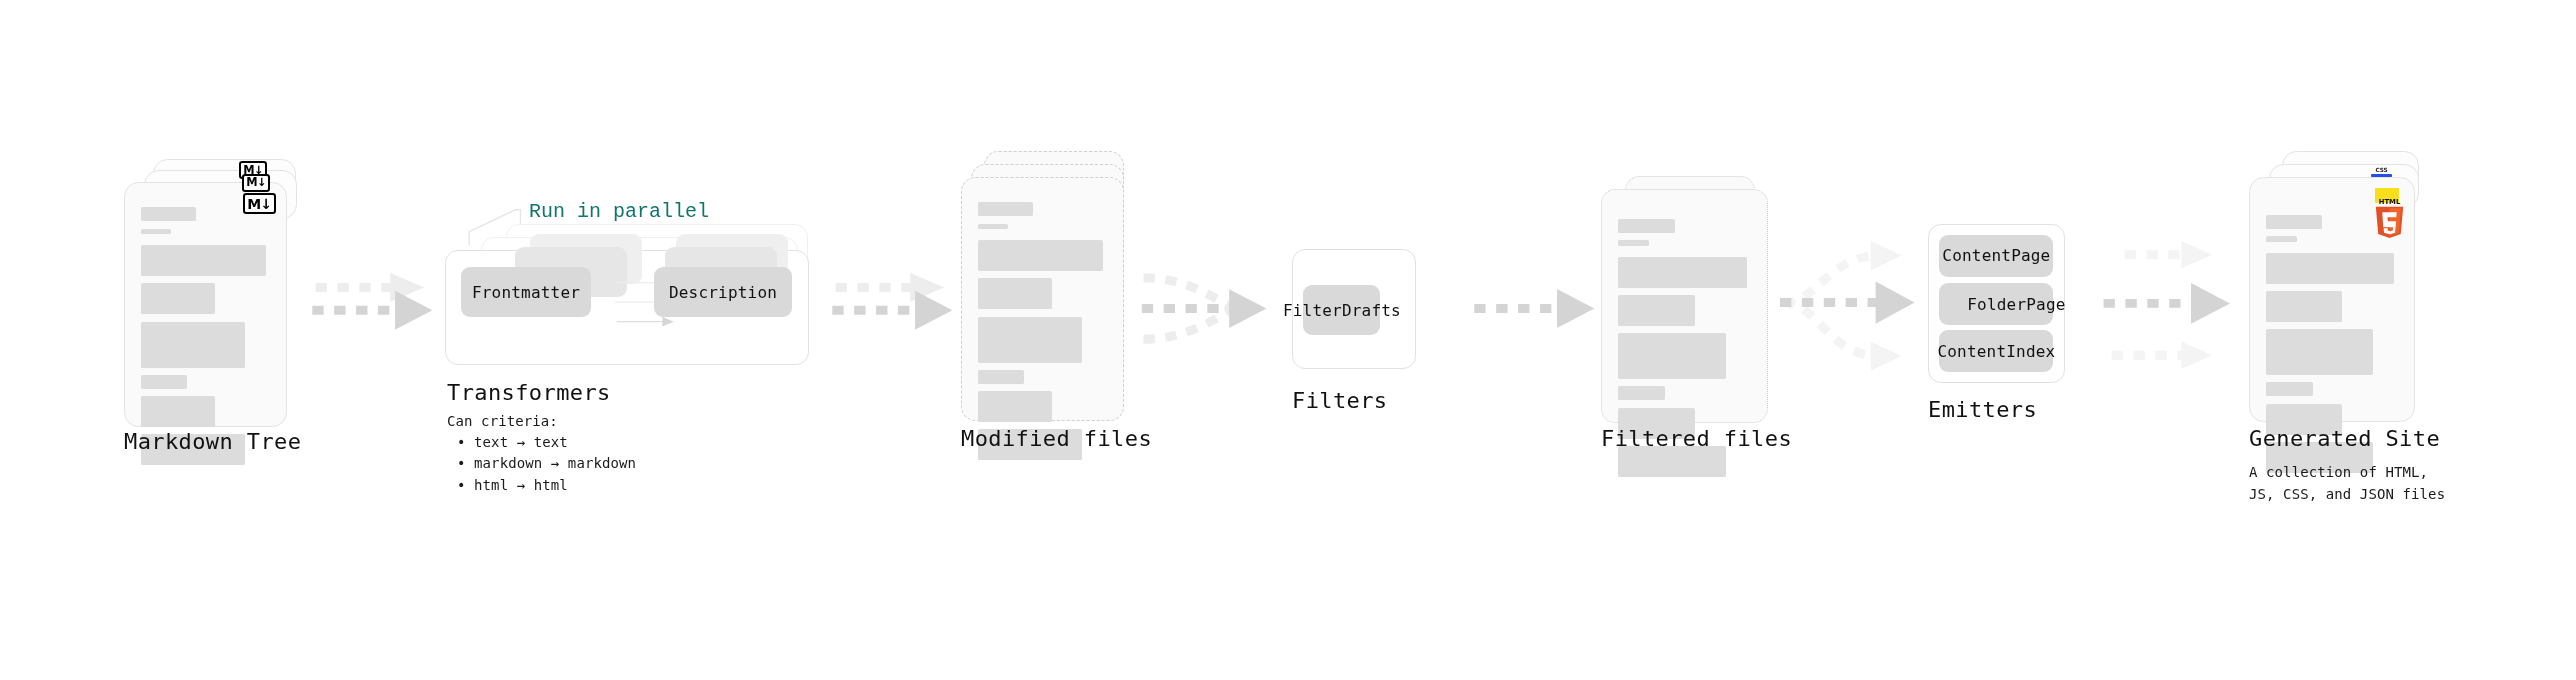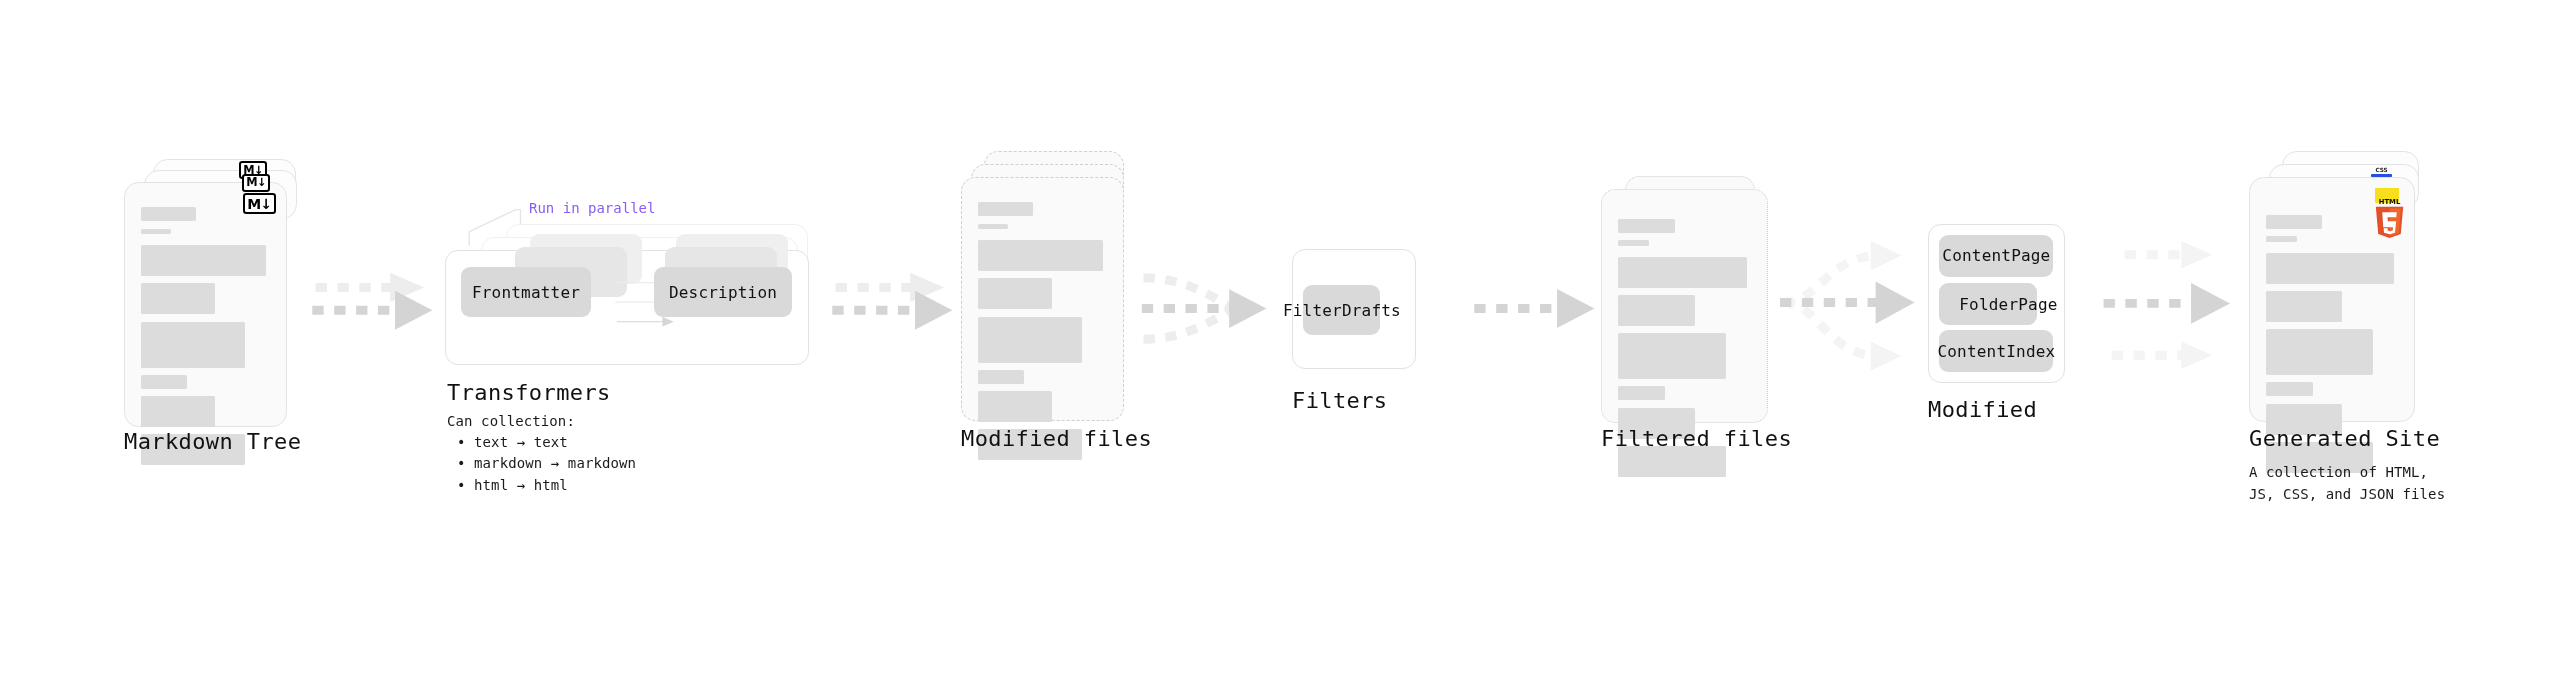--- a/index.html
+++ b/index.html
@@ -78,21 +78,21 @@
   
   .title {
     position:absolute;
     font-size:22px; color:#111; white-space:nowrap; letter-spacing:0.4px;
   }
   .sub {
     position:absolute;
     font-size:14px; color:#1a1a1a; line-height:1.55; white-space:pre; letter-spacing:0.1px;
   }
   .parallel-label{
-    position:absolute; font-size:14px; color:#8b5cf6; white-space:nowrap;
+    position:absolute; font-size:20px; color:#0f766e; white-space:nowrap;font-family:Liberation Mono, monospace;
   }
 
   svg { position:absolute; overflow:visible; }
   .ar-main { fill:#d4d4d4; }
   .ar-ghost { fill:#ededed; }
   .ar-ghost2 { fill:#f4f4f4; }
   .dash-main { stroke:#d4d4d4; stroke-width:11; stroke-dasharray:14 13; fill:none; }
   .dash-ghost { stroke:#ededed; stroke-width:11; stroke-dasharray:14 13; fill:none; }
   .dash-ghost2 { stroke:#f4f4f4; stroke-width:11; stroke-dasharray:14 13; fill:none; }
   .leader { stroke:#e4e4e4; stroke-width:1.6; fill:none; }
@@ -155,21 +155,21 @@
       <path class="inarrow-f" d="M0,42 H58"></path>
         <polygon fill="#e4e4e4" points="54,36 68,42 54,48"></polygon>
       <path class="inarrow" d="M2,66 H62"></path>
         <polygon fill="#d6d6d6" points="58,60 72,66 58,72"></polygon>
     </svg>
 
     <div class="chip" style="left:17px; top:72px; width:130px; height:50px;">Frontmatter</div>
     <div class="chip" style="left:210px; top:72px; width:138px; height:50px;">Description</div>
   </div>
   <div class="title" style="left:447px; top:380px;">Transformers</div>
-  <div class="sub" style="left:447px; top:411px;">Can collection:</div>
+  <div class="sub" style="left:447px; top:411px;">Can criteria:</div>
   <div class="sub" style="left:457px; top:432px;">• text → text</div>
   <div class="sub" style="left:457px; top:453px;">• markdown → markdown</div>
   <div class="sub" style="left:457px; top:475px;">• html → html</div>
 
   <svg style="left:829px; top:268px; width:138px; height:73px;" viewBox="0 0 170 90" width="138" height="73">
     <path class="dash-ghost" d="M8,24 H106"></path>
     <polygon class="ar-ghost" points="100,6 142,24 100,42"></polygon>
     <path class="dash-main" d="M4,52 H112"></path>
     <polygon class="ar-main" points="106,28 152,52 106,76"></polygon>
   </svg>
@@ -236,24 +236,24 @@
     <polygon class="ar-ghost2" points="112,16 150,34 112,52"></polygon>
     <path class="dash-ghost2" d="M4,92 C46,92 56,152 116,158"></path>
     <polygon class="ar-ghost2" points="112,140 150,158 112,176"></polygon>
     <path class="dash-main" d="M0,92 H124"></path>
     <polygon class="ar-main" points="118,66 166,92 118,118"></polygon>
   </svg>
 
   <div class="node" style="left:1928px; top:224px;">
     <div class="pbox" style="left:0; top:0; width:137px; height:159px;"></div>
     <div class="chip" style="left:11.4px; top:10.6px; width:114px; height:42px;">ContentPage</div>
-    <div class="chip" style="left:11.4px; top:59px; width:98px; height:42px;padding-left:40px;">FolderPage</div>
+    <div class="chip" style="left:11.4px; top:59px; width:114px; height:42px;padding-left:40px;">FolderPage</div>
     <div class="chip" style="left:11.4px; top:106px; width:114px; height:42px;">ContentIndex</div>
   </div>
-  <div class="title" style="left:1928px; top:397px;">Modified</div>
+  <div class="title" style="left:1928px; top:397px;">Emitters</div>
 
   <svg style="left:2095px; top:228px; width:163px; height:154px;" viewBox="0 0 200 190" width="163" height="154">
     <path class="dash-ghost2" d="M36,33 H112"></path>
     <polygon class="ar-ghost2" points="106,16 144,33 106,50"></polygon>
     <path class="dash-main" d="M10,93 H124"></path>
     <polygon class="ar-main" points="118,68 166,93 118,118"></polygon>
     <path class="dash-ghost2" d="M20,157 H112"></path>
     <polygon class="ar-ghost2" points="106,140 144,157 106,174"></polygon>
   </svg>
 

